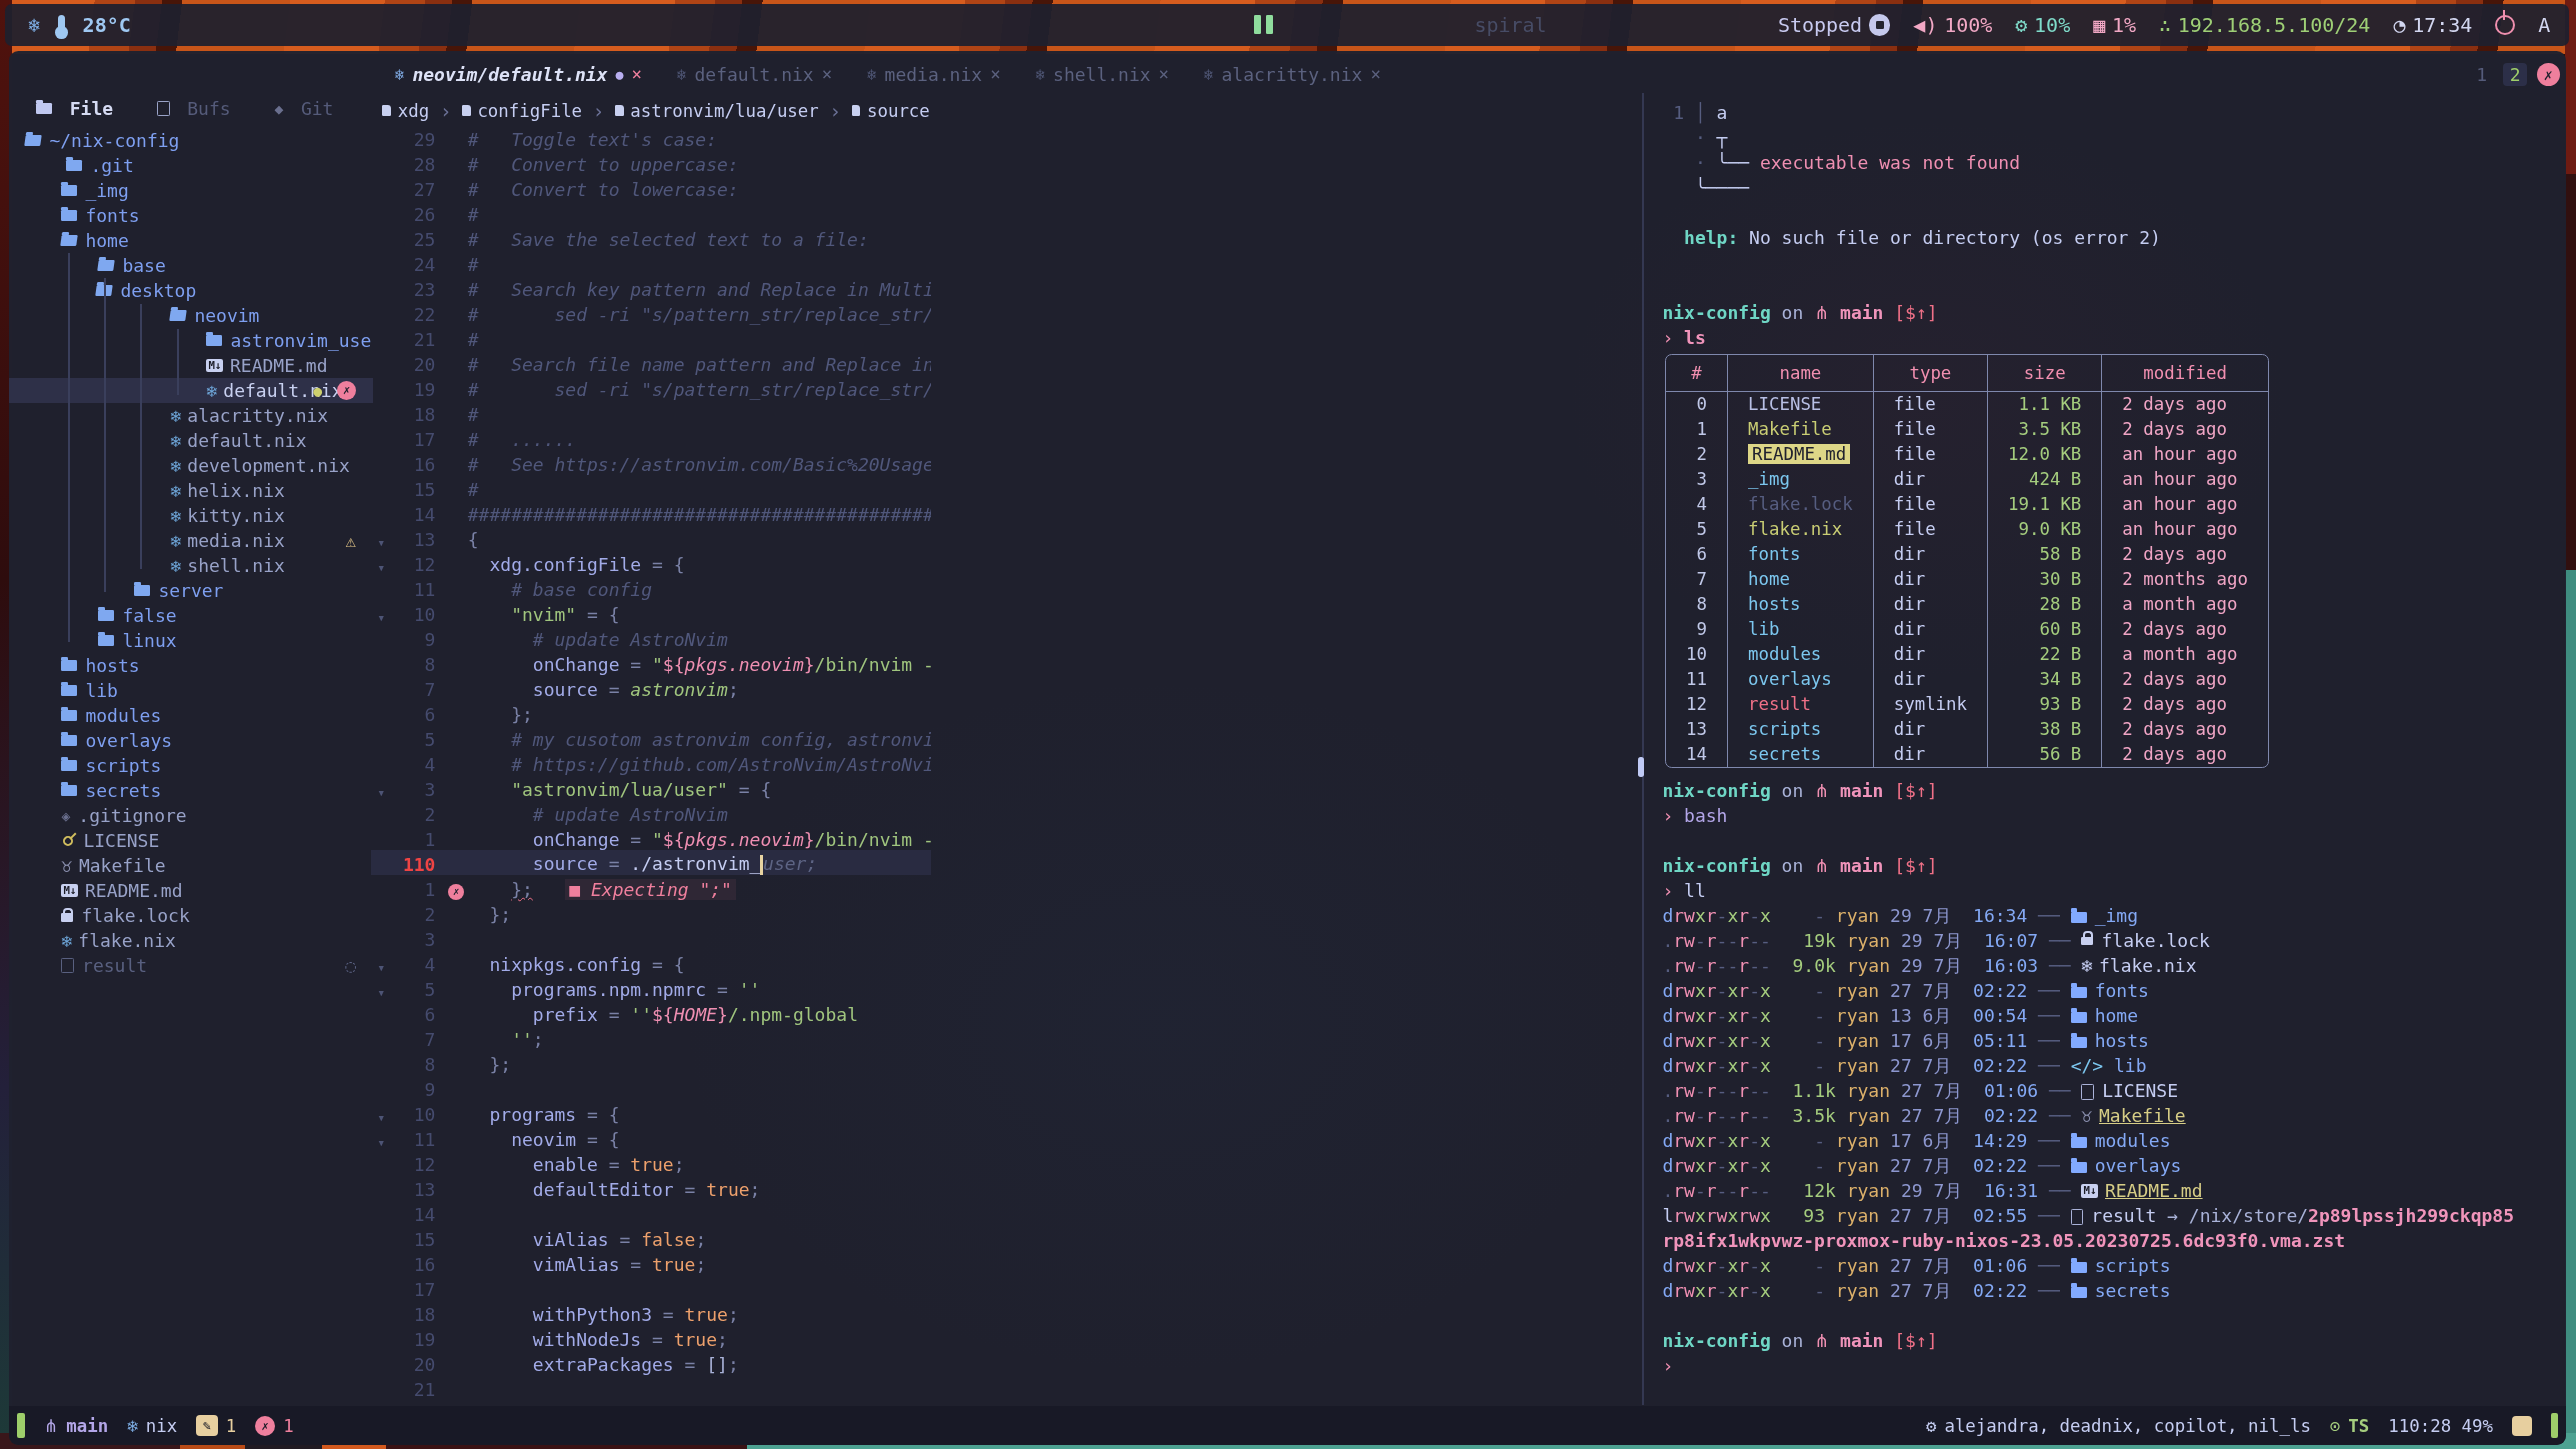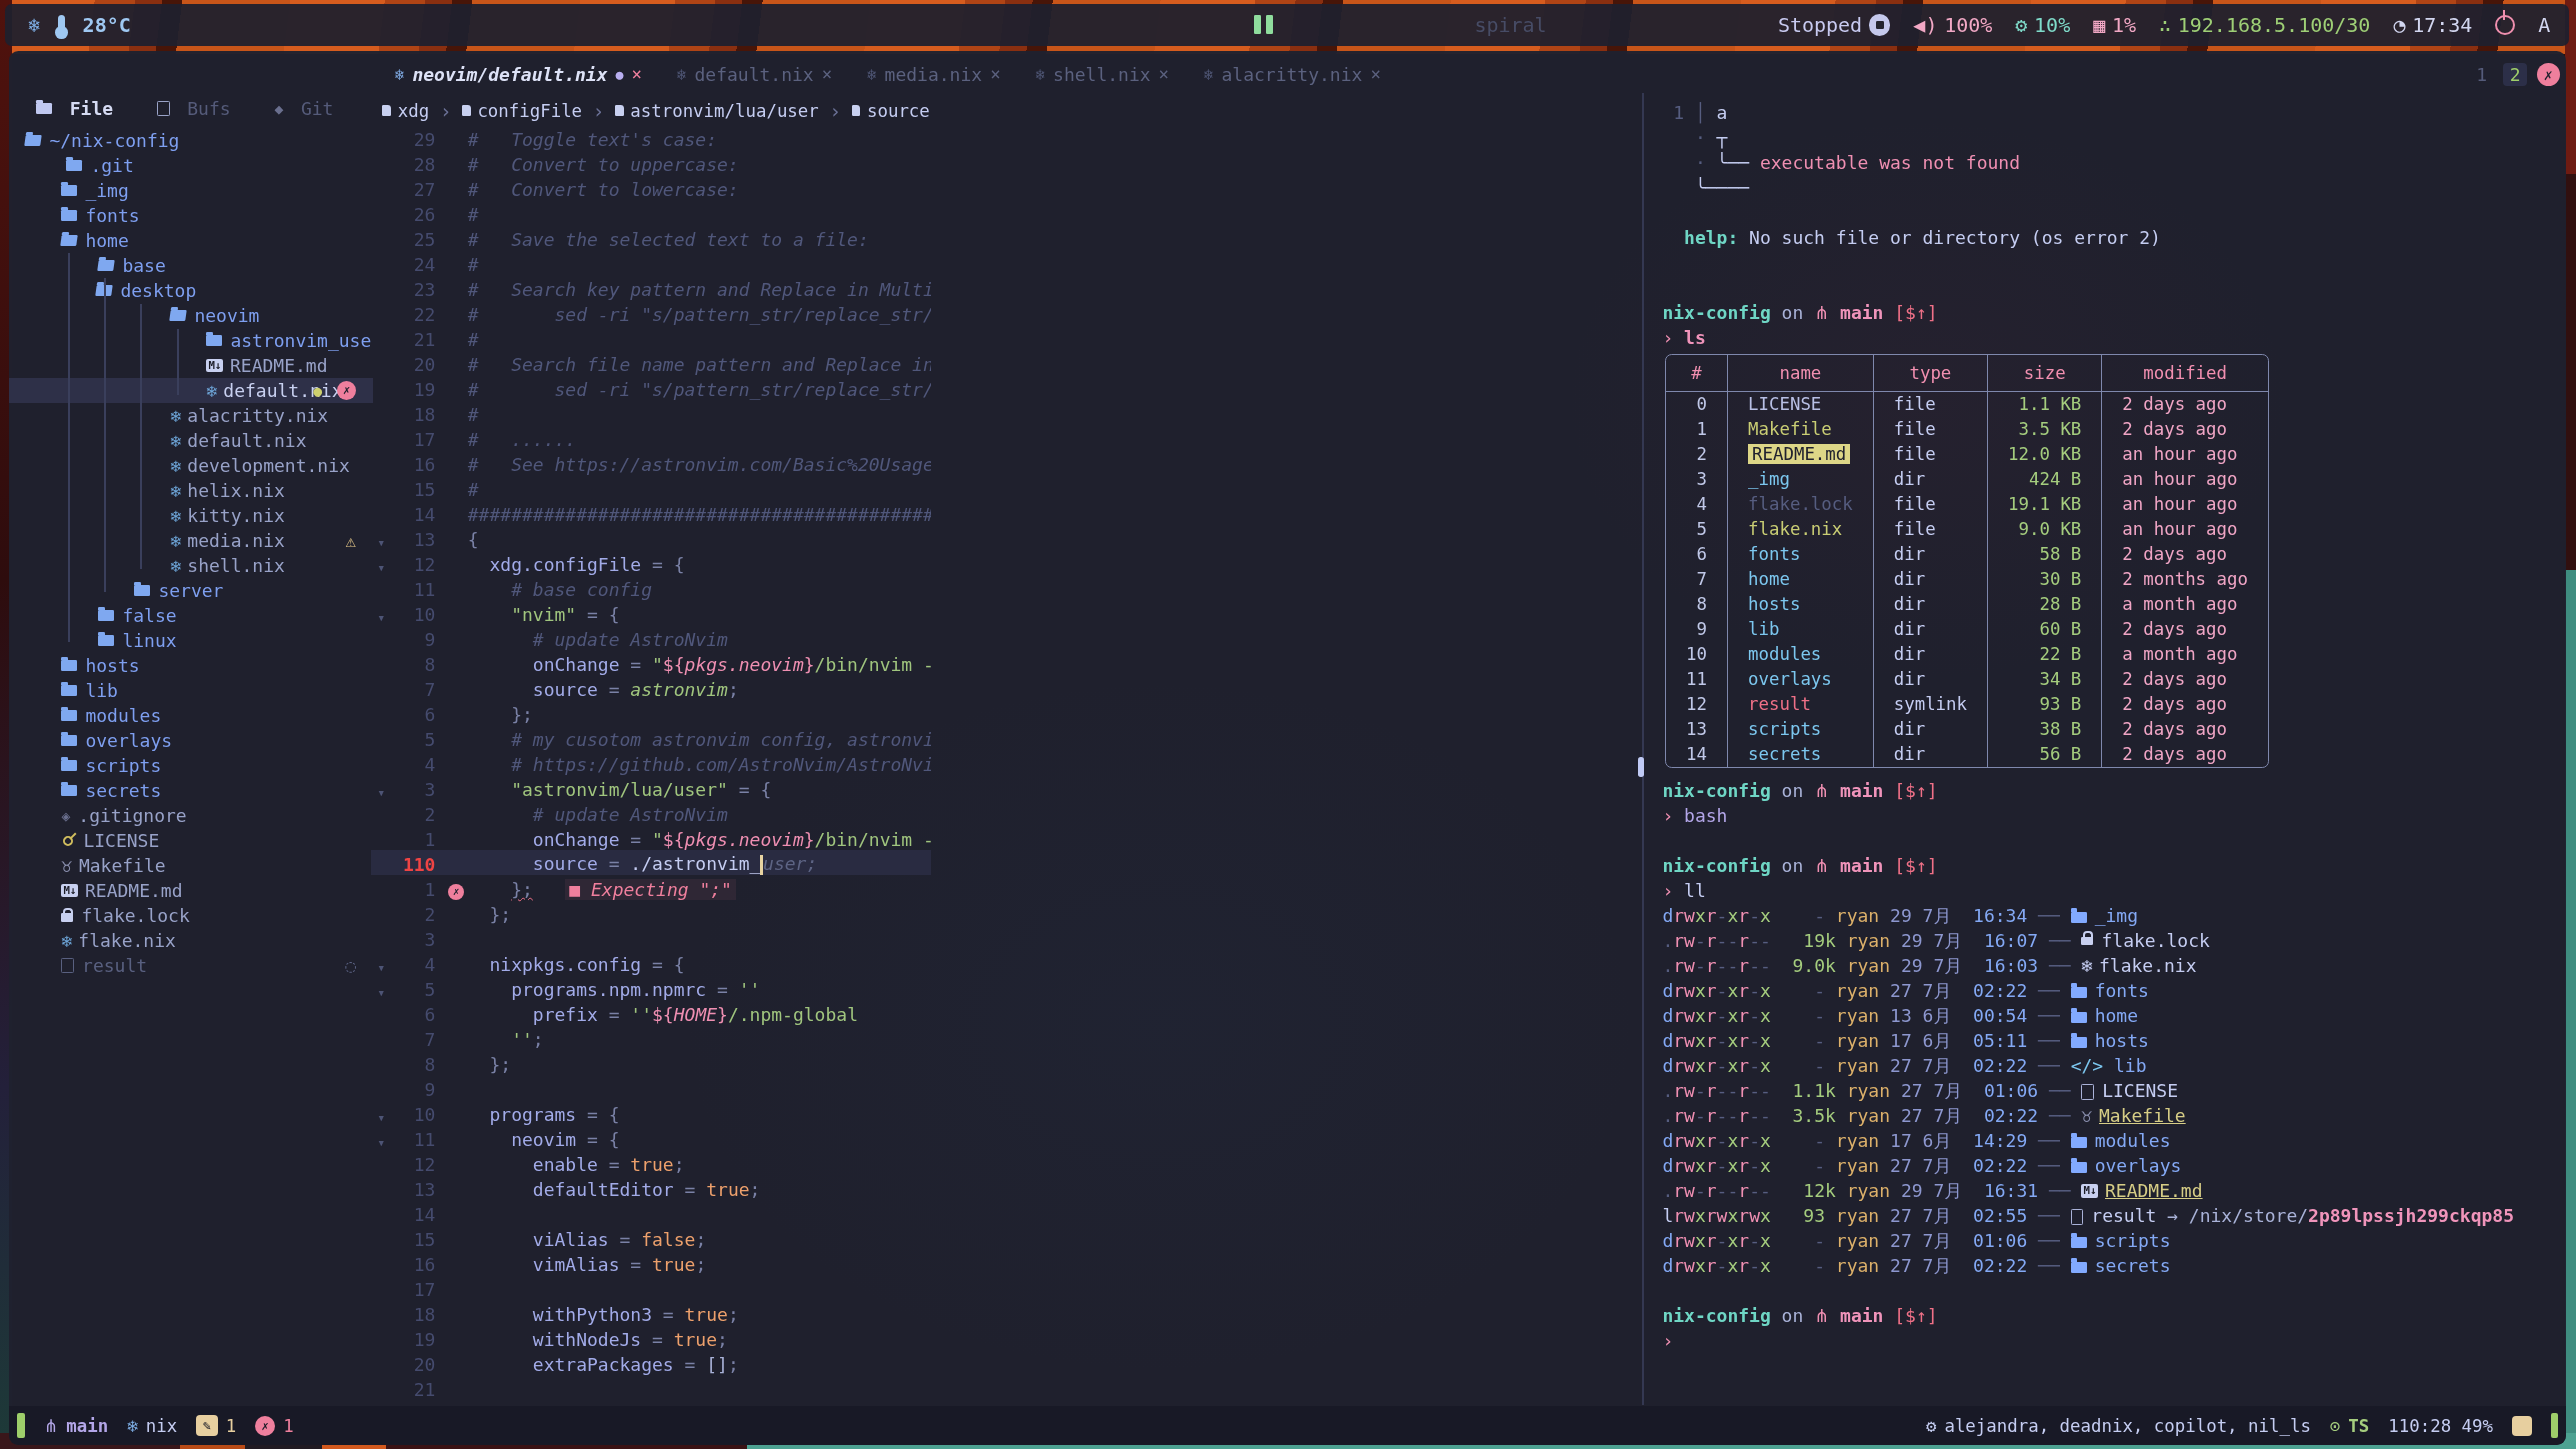--- a/index.html
+++ b/index.html
@@ -177,21 +177,21 @@
       <span class="tb-item c-teal">
         <span>⚙</span>
         <span>10%</span>
       </span>
       <span class="tb-item c-pink">
         <span>▦</span>
         <span>1%</span>
       </span>
       <span class="tb-item c-grn">
         <span>∴</span>
-        <span>192.168.5.100/30</span>
+        <span>192.168.5.100/24</span>
       </span>
       <span class="tb-item c-wht">
         <span>◔</span>
         <span>17:34</span>
       </span>
       <span class="powico"></span>
       <span class="c-wht">A</span>
     </div>
   </div>
 
@@ -625,20 +625,21 @@
           <div class="tl"><span class="b">d</span><span class="p">rw</span><span class="g">x</span><span class="p">r</span><span class="dm">-</span><span class="g">x</span><span class="p">r</span><span class="dm">-</span><span class="g">x</span><span class="dm">    - </span><span class="y">ryan</span><span class="lb"> 27 7月</span><span class="b">  02:22</span><span class="dm"> ── </span><span class="fo"></span><span class="b">fonts</span></div>
           <div class="tl"><span class="b">d</span><span class="p">rw</span><span class="g">x</span><span class="p">r</span><span class="dm">-</span><span class="g">x</span><span class="p">r</span><span class="dm">-</span><span class="g">x</span><span class="dm">    - </span><span class="y">ryan</span><span class="lb"> 13 6月</span><span class="b">  00:54</span><span class="dm"> ── </span><span class="fo"></span><span class="b">home</span></div>
           <div class="tl"><span class="b">d</span><span class="p">rw</span><span class="g">x</span><span class="p">r</span><span class="dm">-</span><span class="g">x</span><span class="p">r</span><span class="dm">-</span><span class="g">x</span><span class="dm">    - </span><span class="y">ryan</span><span class="lb"> 17 6月</span><span class="b">  05:11</span><span class="dm"> ── </span><span class="fo"></span><span class="b">hosts</span></div>
           <div class="tl"><span class="b">d</span><span class="p">rw</span><span class="g">x</span><span class="p">r</span><span class="dm">-</span><span class="g">x</span><span class="p">r</span><span class="dm">-</span><span class="g">x</span><span class="dm">    - </span><span class="y">ryan</span><span class="lb"> 27 7月</span><span class="b">  02:22</span><span class="dm"> ── </span><span class="cy">&lt;/&gt;</span><span class="b"> lib</span></div>
           <div class="tl"><span class="dm">.</span><span class="p">rw</span><span class="dm">-</span><span class="p">r</span><span class="dm">--</span><span class="p">r</span><span class="dm">-- </span><span class="g"> 1.1k </span><span class="y">ryan</span><span class="lb"> 27 7月</span><span class="b">  01:06</span><span class="dm"> ── </span><span class="fl"></span><span class="W">LICENSE</span></div>
           <div class="tl"><span class="dm">.</span><span class="p">rw</span><span class="dm">-</span><span class="p">r</span><span class="dm">--</span><span class="p">r</span><span class="dm">-- </span><span class="g"> 3.5k </span><span class="y">ryan</span><span class="lb"> 27 7月</span><span class="b">  02:22</span><span class="dm"> ── </span><span class="gnu">♉</span><span class="ul">Makefile</span></div>
           <div class="tl"><span class="b">d</span><span class="p">rw</span><span class="g">x</span><span class="p">r</span><span class="dm">-</span><span class="g">x</span><span class="p">r</span><span class="dm">-</span><span class="g">x</span><span class="dm">    - </span><span class="y">ryan</span><span class="lb"> 17 6月</span><span class="b">  14:29</span><span class="dm"> ── </span><span class="fo"></span><span class="b">modules</span></div>
           <div class="tl"><span class="b">d</span><span class="p">rw</span><span class="g">x</span><span class="p">r</span><span class="dm">-</span><span class="g">x</span><span class="p">r</span><span class="dm">-</span><span class="g">x</span><span class="dm">    - </span><span class="y">ryan</span><span class="lb"> 27 7月</span><span class="b">  02:22</span><span class="dm"> ── </span><span class="fo"></span><span class="b">overlays</span></div>
           <div class="tl"><span class="dm">.</span><span class="p">rw</span><span class="dm">-</span><span class="p">r</span><span class="dm">--</span><span class="p">r</span><span class="dm">-- </span><span class="g">  12k </span><span class="y">ryan</span><span class="lb"> 29 7月</span><span class="b">  16:31</span><span class="dm"> ── </span><span class="mdt">M↓</span><span class="ul">README.md</span></div>
           <div class="tl"><span class="W">l</span><span class="p">rw</span><span class="g">x</span><span class="p">rw</span><span class="g">x</span><span class="p">rw</span><span class="g">x</span><span class="g">   93 </span><span class="y">ryan</span><span class="lb"> 27 7月</span><span class="b">  02:55</span><span class="dm"> ── </span><span class="fl"></span><span class="W">result</span><span class="w"> → </span><span class="w">/nix/store/</span><span class="mg">2p89lpssjh299ckqp85</span></div>
+          <div class="tl"><span class="mg">rp8ifx1wkpvwz-proxmox-ruby-nixos-23.05.20230725.6dc93f0.vma.zst</span></div>
           <div class="tl"><span class="b">d</span><span class="p">rw</span><span class="g">x</span><span class="p">r</span><span class="dm">-</span><span class="g">x</span><span class="p">r</span><span class="dm">-</span><span class="g">x</span><span class="dm">    - </span><span class="y">ryan</span><span class="lb"> 27 7月</span><span class="b">  01:06</span><span class="dm"> ── </span><span class="fo"></span><span class="b">scripts</span></div>
           <div class="tl"><span class="b">d</span><span class="p">rw</span><span class="g">x</span><span class="p">r</span><span class="dm">-</span><span class="g">x</span><span class="p">r</span><span class="dm">-</span><span class="g">x</span><span class="dm">    - </span><span class="y">ryan</span><span class="lb"> 27 7月</span><span class="b">  02:22</span><span class="dm"> ── </span><span class="fo"></span><span class="b">secrets</span></div>
           <div class="tl"><span class="dm"> </span></div>
           <div class="tl"><span class="t">nix-config</span><span class="w"> on </span><span class="p">⋔ </span><span class="mg">main</span><span class="rd"> [$↑]</span></div>
           <div class="tl"><span class="p">›</span></div>
         </div>
     </div>
 
     <div class="statusline">
       <span class="modebar"></span>

